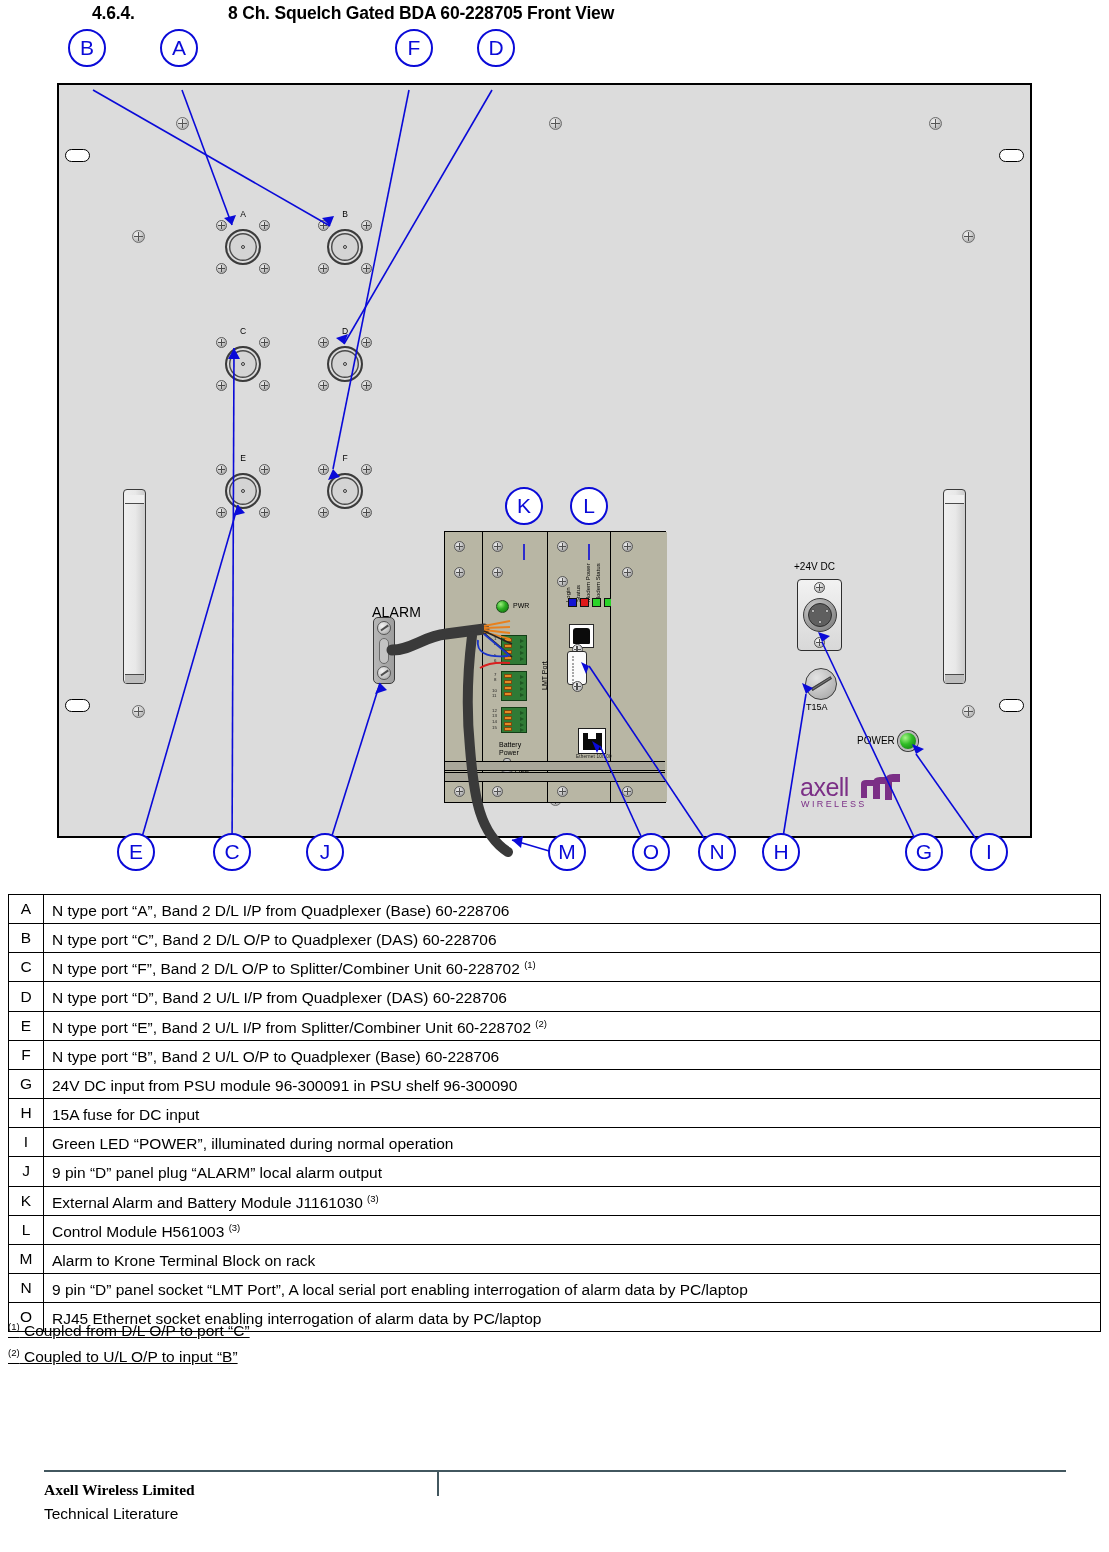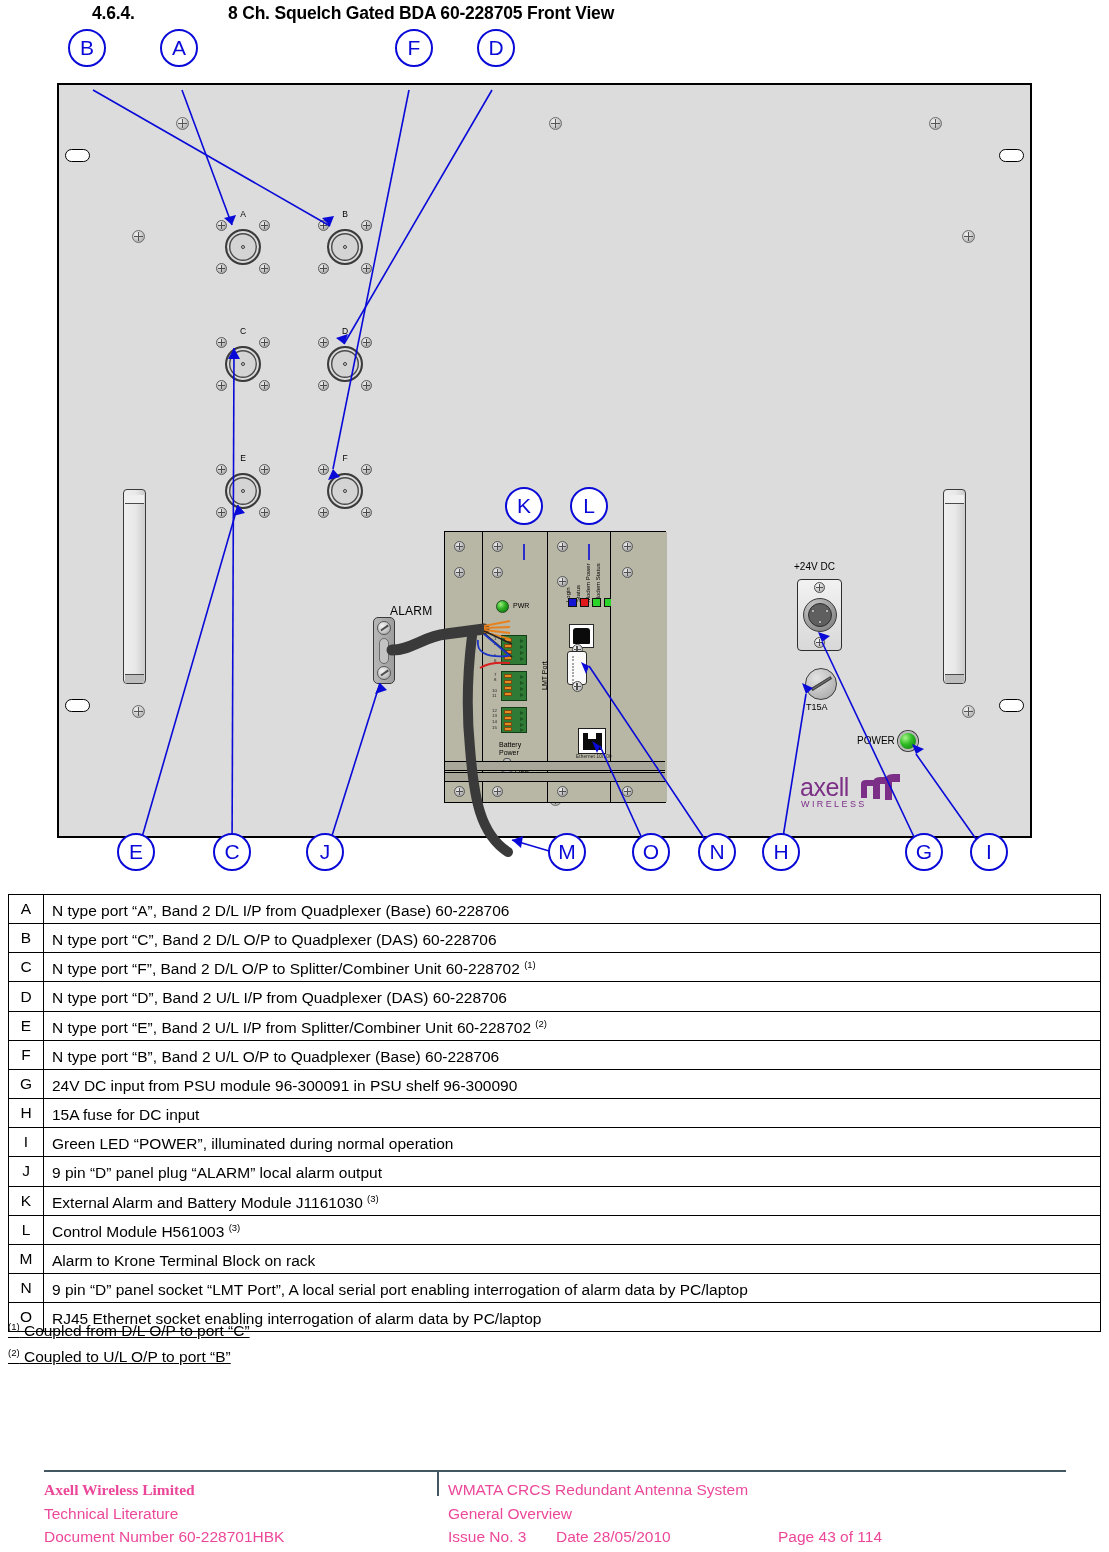--- a/index.html
+++ b/index.html
@@ -185,22 +185,22 @@
     position: absolute;
     left: 5px; top: 20px;
     width: 10px; height: 26px;
     border-radius: 5px;
     background: #c3c3c3;
     border: 1px solid #6a6a6a;
     box-sizing: border-box;
   }
   #alarm-label {
     position: absolute;
-    left: 390px; top: 576px;
-    font-size: 12px;
+    left: 372px; top: 576px;
+    font-size: 14px;
     letter-spacing: 0.2px;
   }
 
   
   #subrack {
     position: absolute;
     left: 444px; top: 503px;
     width: 222px; height: 272px;
     background: #b8b6a4;
     border: 1.6px solid #000;
@@ -600,21 +600,21 @@
     left: 44px; top: 1470px;
     width: 1022px;
     height: 2.4px;
     background: #42575f;
   }
   #footer {
     position: absolute;
     left: 44px; top: 1478px;
     width: 1022px;
     height: 70px;
-    color: #ec4899;
+    color: #000000;
     font-size: 15.5px;
     line-height: 23.5px;
   }
   #footer .col-l {
     position: absolute;
     left: 0; top: 0;
     width: 360px;
   }
   #footer .col-r {
     position: absolute;
@@ -1059,33 +1059,23 @@
     </tr>
     <tr>
       <td class="k">O</td>
       <td><span>RJ45 Ethernet socket enabling interrogation of alarm data by PC/laptop</span><sup></sup></td>
     </tr>
   </tbody>
 </table>
 
 <div id="footnotes">
   <div class="fn"><sup>(1)</sup><span> Coupled from D/L O/P to port “C”</span></div>
-  <div class="fn"><sup>(2)</sup><span> Coupled to U/L O/P to port “B”</span></div>
+  <div class="fn"><sup>(2)</sup><span> Coupled to U/L O/P to input “B”</span></div>
 </div>
 
 <div id="footer-rule"></div>
 <div id="footer">
   <div class="vdiv"></div>
   <div class="col-l">
     <div class="brand">Axell Wireless Limited</div>
     <div>Technical Literature</div>
-    <div>Document Number 60-228701HBK</div>
-  </div>
-  <div class="col-r">
-    <div>WMATA CRCS Redundant Antenna System</div>
-    <div>General Overview</div>
-    <div class="r3">
-      <span class="a">Issue No. 3</span>
-      <span class="b">Date 28/05/2010</span>
-      <span class="c">Page 43 of 114</span>
-    </div>
   </div>
 </div>
 
 </body></html>

